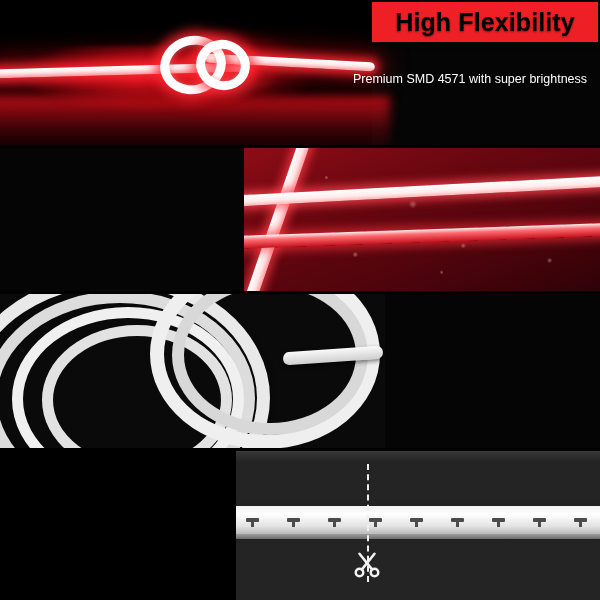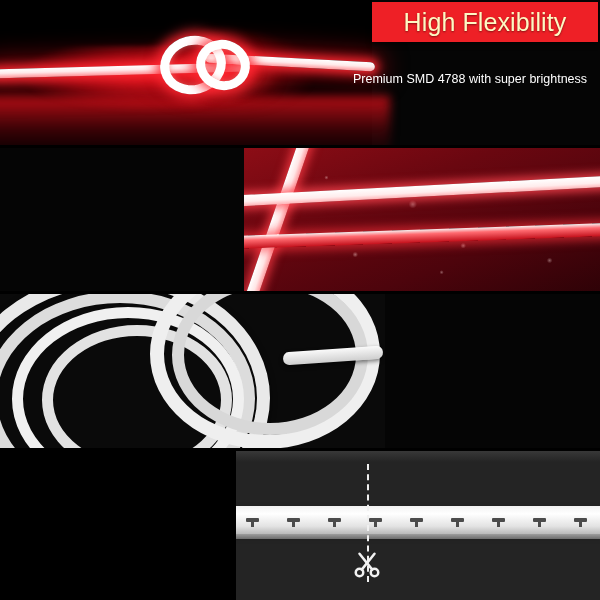--- a/index.html
+++ b/index.html
@@ -15,23 +15,23 @@
   .s2{ top:145px; height:148px; }
   .s3{ top:293px; height:157px; }
   .s4{ top:450px; height:150px; }
 
   .divider{ position:absolute; left:0; width:600px; height:3px; background:#000; z-index:40; }
 
   
   .banner{
     position:absolute; z-index:30;
     background:#ee2026;
-    color:#fef9c3;
+    color:#000000;
     display:flex; align-items:center; justify-content:center;
-    font-weight:normal;
+    font-weight:bold;
     letter-spacing:.1px;
     text-shadow:0 1px 2px rgba(0,0,0,.45);
     box-shadow:0 2px 5px rgba(0,0,0,.6);
   }
   .banner-1{ left:372px; top:2px;  width:226px; height:40px; font-size:25px; }
 
   
   .copy{
     position:absolute; z-index:30; color:#fff;
     text-align:center; line-height:1.45;
@@ -180,21 +180,21 @@
       <div class="knot-glow2"></div>
       <div class="knot-core"></div>
       <div class="knot-core2"></div>
       <div class="knot-loop"></div>
       <div class="knot-loop2"></div>
     </div>
 
     <div class="banner banner-1">High Flexibility</div>
 
     <div class="copy copy-1">
-      <div>Premium SMD 4788 with super brightness</div>
+      <div>Premium SMD 4571 with super brightness</div>
     </div>
   </div>
   <div class="divider" style="top:145px"></div>
 
   <div class="section s2">
     <div class="wet-scene">
       <div class="wet-strip-c"></div>
       <div class="wet-strip-a"></div>
       <div class="wet-strip-b"></div>
     </div>

